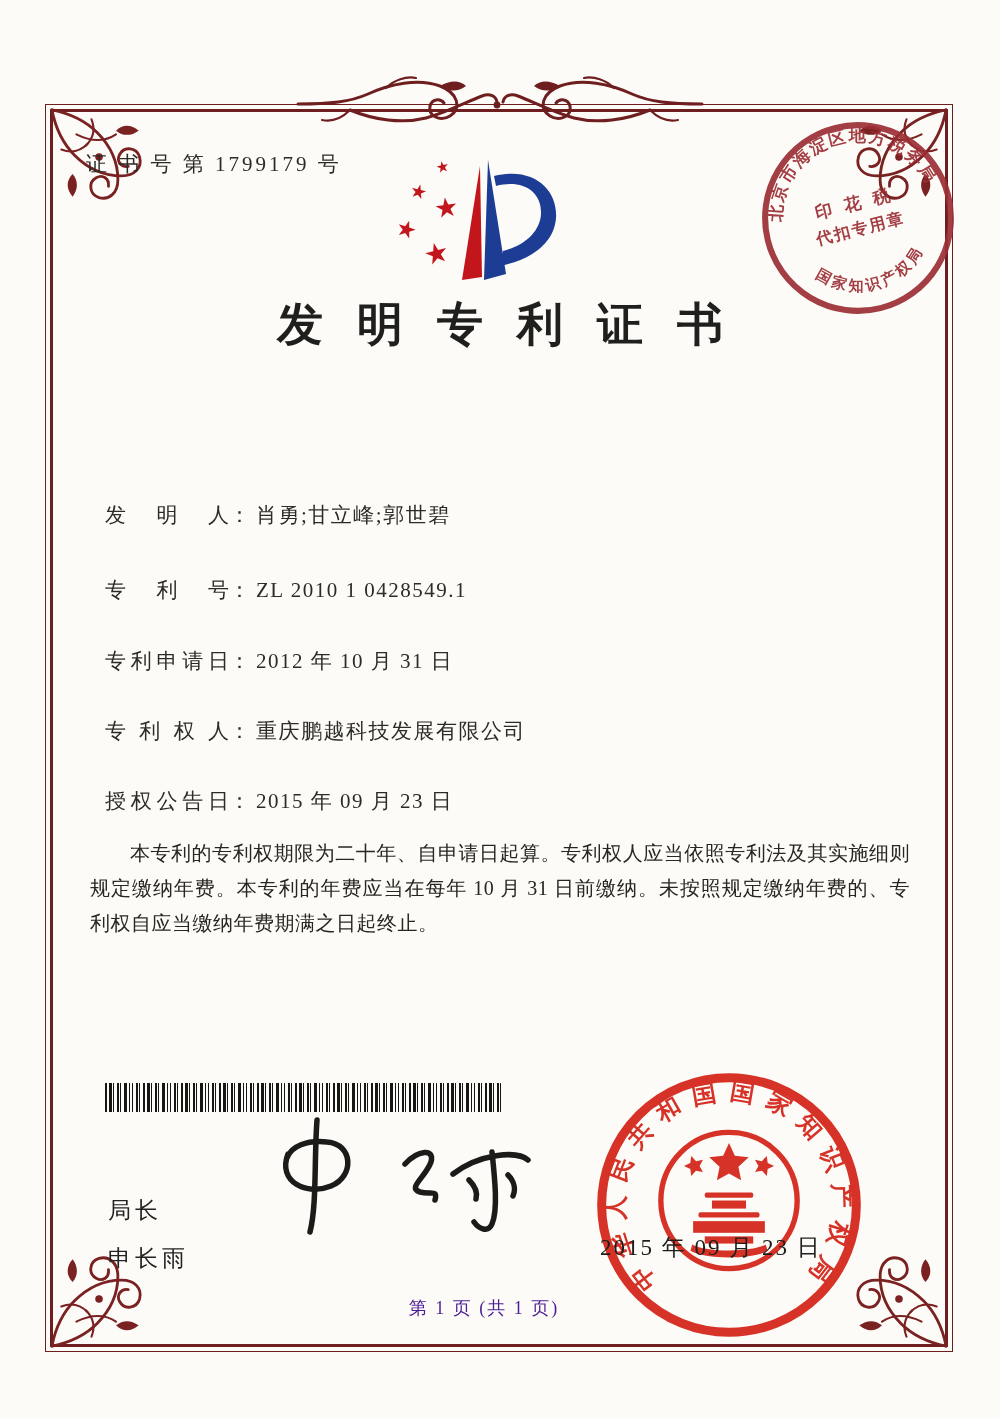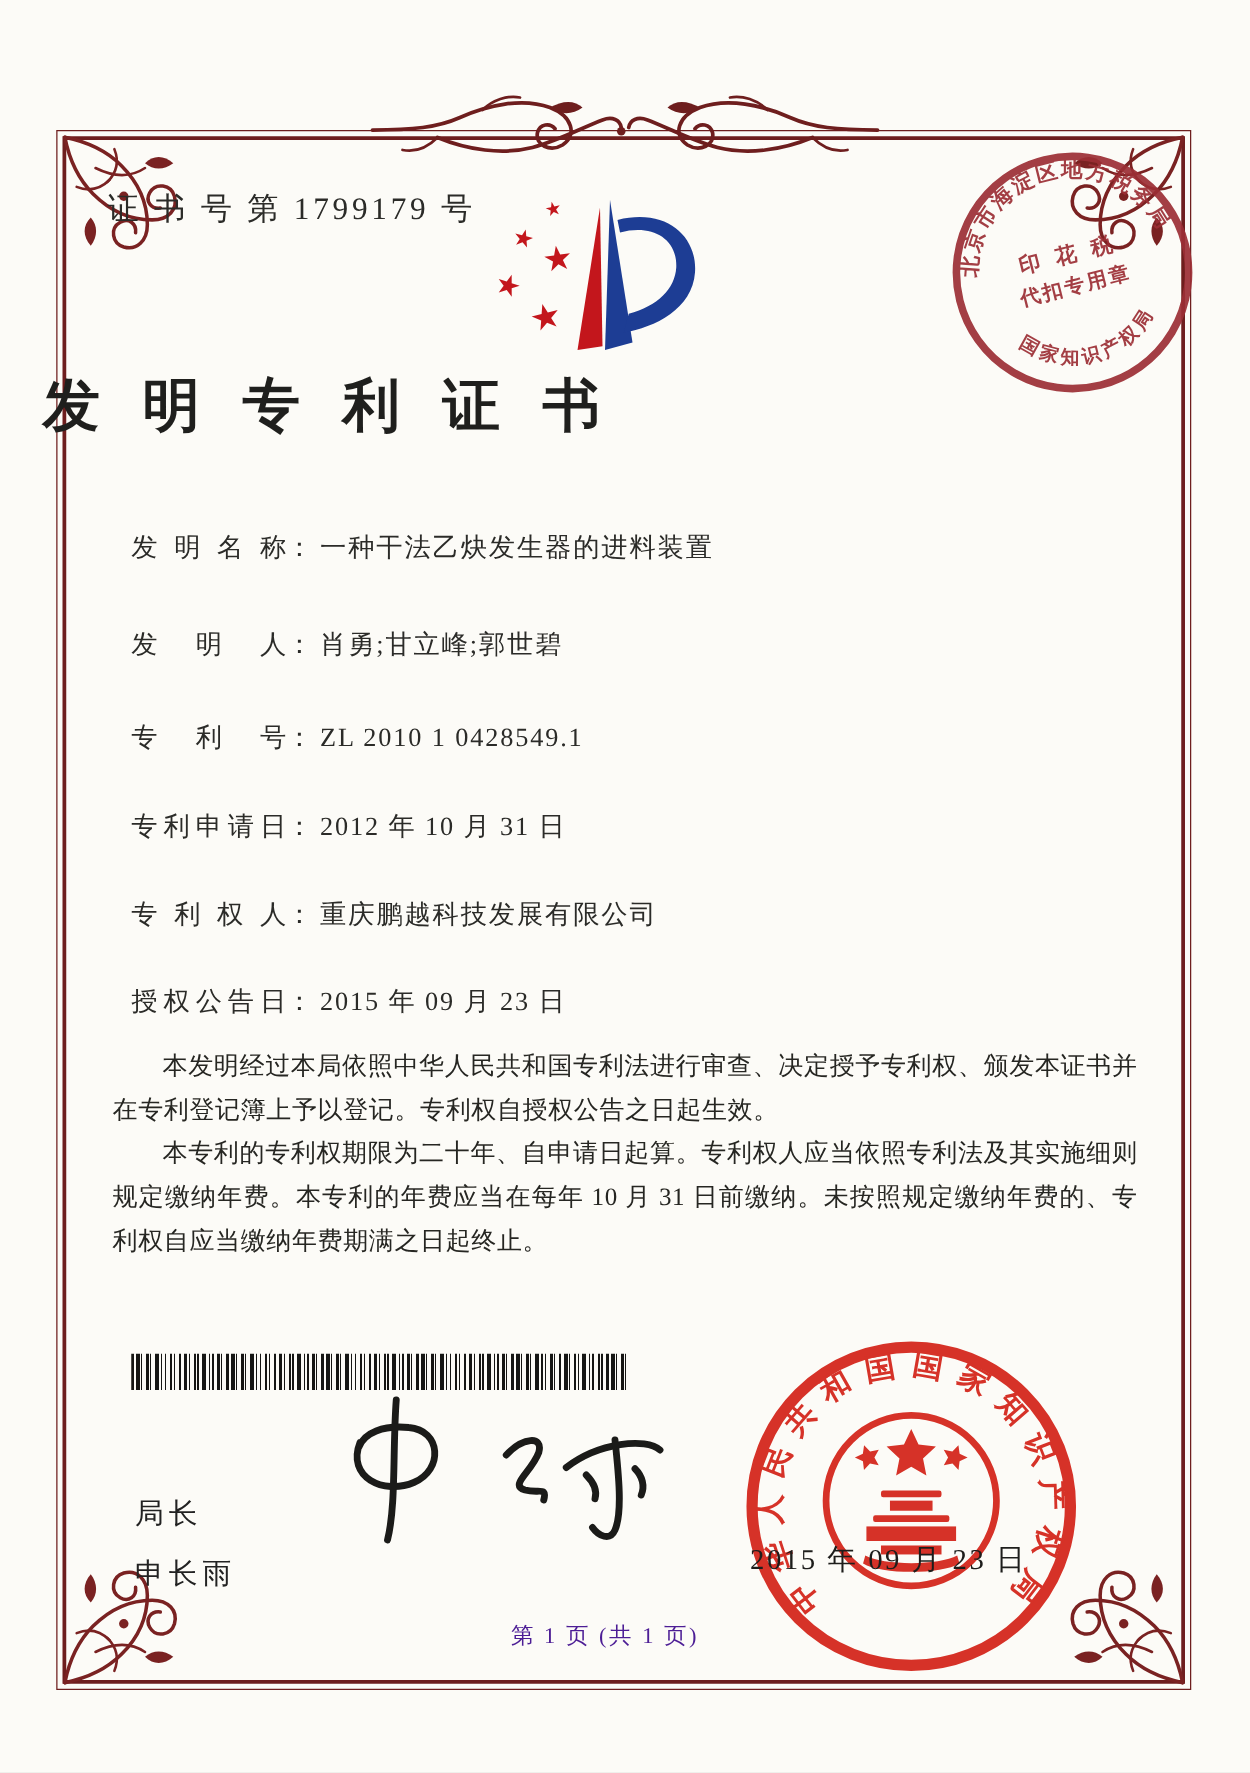--- a/index.html
+++ b/index.html
@@ -18,27 +18,27 @@
     position:absolute; left:4px; right:4px; top:4px; bottom:4px;
     border:3px solid #6e1e1e;
   }
   .corner{ position:absolute; width:132px; height:132px; }
   .corner.br{ right:52px;  bottom:70px; }
   .corner.bl{ left:50px;   bottom:70px; transform:scaleX(-1); }
   .corner.tl{ left:50px;   top:108px;   transform:scale(-1,-1); }
   .corner.tr{ right:52px;  top:108px;   transform:scaleY(-1); }
   .top-ornament{ position:absolute; left:290px; top:58px; width:420px; height:90px; }
   
-  .cert-no{ position:absolute; left:86px; top:150px; font-size:25px; letter-spacing:3px; }
+  .cert-no{ position:absolute; left:86px; top:150px; font-size:21px; letter-spacing:3px; }
   .logo{ position:absolute; left:382px; top:146px; width:220px; height:158px; }
   .logo svg{ position:absolute; left:0; top:0; }
   .logo-star{ position:absolute; color:#c3161c; line-height:1; font-family:"DejaVu Sans",sans-serif; }
   .tax-stamp{ position:absolute; left:752px; top:112px; width:212px; height:212px; transform:rotate(-14deg); opacity:.92; }
   .doc-title{
-    position:absolute; left:0; right:0; top:294px; text-align:left;
+    position:absolute; left:0; right:0; top:294px; text-align:center;
     font-size:46px; font-weight:bold; letter-spacing:34px; padding-left:34px;
     color:#1f1f1d;
   }
   
   .frow{ position:absolute; left:105px; font-size:21px; white-space:nowrap; }
   .flabel{ display:inline-block; width:124px; text-align:justify; text-align-last:justify; vertical-align:bottom; }
   .fcolon{ margin-right:6px; }
   .fvalue{ letter-spacing:1.5px; }
   .r1{ top:424px; } .r2{ top:501px; } .r3{ top:576px; }
   .r4{ top:647px; } .r5{ top:717px; } .r6{ top:787px; }
@@ -178,41 +178,37 @@
     </text>
     <text font-size="15" font-weight="bold" fill="#9c2f35" letter-spacing="3" font-family="'Liberation Serif','DejaVu Serif',serif">
       <textPath href="#taxBot" startOffset="50%" text-anchor="middle">国家知识产权局</textPath>
     </text>
     <text x="105" y="96" text-anchor="middle" font-size="17" font-weight="bold" fill="#9c2f35" letter-spacing="4" font-family="'Liberation Serif','DejaVu Serif',serif">印 花 税</text>
     <text x="105" y="121" text-anchor="middle" font-size="16" font-weight="bold" fill="#9c2f35" letter-spacing="2" font-family="'Liberation Serif','DejaVu Serif',serif">代扣专用章</text>
   </svg>
 
   <div class="doc-title">发明专利证书</div>
 
-  <div class="frow r1">
-    <span class="flabel">发明名称</span><span class="fcolon">：</span><span class="fvalue">一种干法乙炔发生器的进料装置</span>
-  </div>
   <div class="frow r2">
     <span class="flabel">发明人</span><span class="fcolon">：</span><span class="fvalue">肖勇;甘立峰;郭世碧</span>
   </div>
   <div class="frow r3">
     <span class="flabel">专利号</span><span class="fcolon">：</span><span class="fvalue">ZL 2010 1 0428549.1</span>
   </div>
   <div class="frow r4">
     <span class="flabel">专利申请日</span><span class="fcolon">：</span><span class="fvalue">2012 年 10 月 31 日</span>
   </div>
   <div class="frow r5">
     <span class="flabel">专利权人</span><span class="fcolon">：</span><span class="fvalue">重庆鹏越科技发展有限公司</span>
   </div>
   <div class="frow r6">
     <span class="flabel">授权公告日</span><span class="fcolon">：</span><span class="fvalue">2015 年 09 月 23 日</span>
   </div>
 
   <div class="body-text">
-    <p>本发明经过本局依照中华人民共和国专利法进行审查、决定授予专利权、颁发本证书并在专利登记簿上予以登记。专利权自授权公告之日起生效。</p>
     <p>本专利的专利权期限为二十年、自申请日起算。专利权人应当依照专利法及其实施细则规定缴纳年费。本专利的年费应当在每年 10 月 31 日前缴纳。未按照规定缴纳年费的、专利权自应当缴纳年费期满之日起终止。</p>
   </div>
 
   <div class="barcode"></div>
 
   <div class="officer">
     <div>局长</div>
     <div>申长雨</div>
   </div>
 

